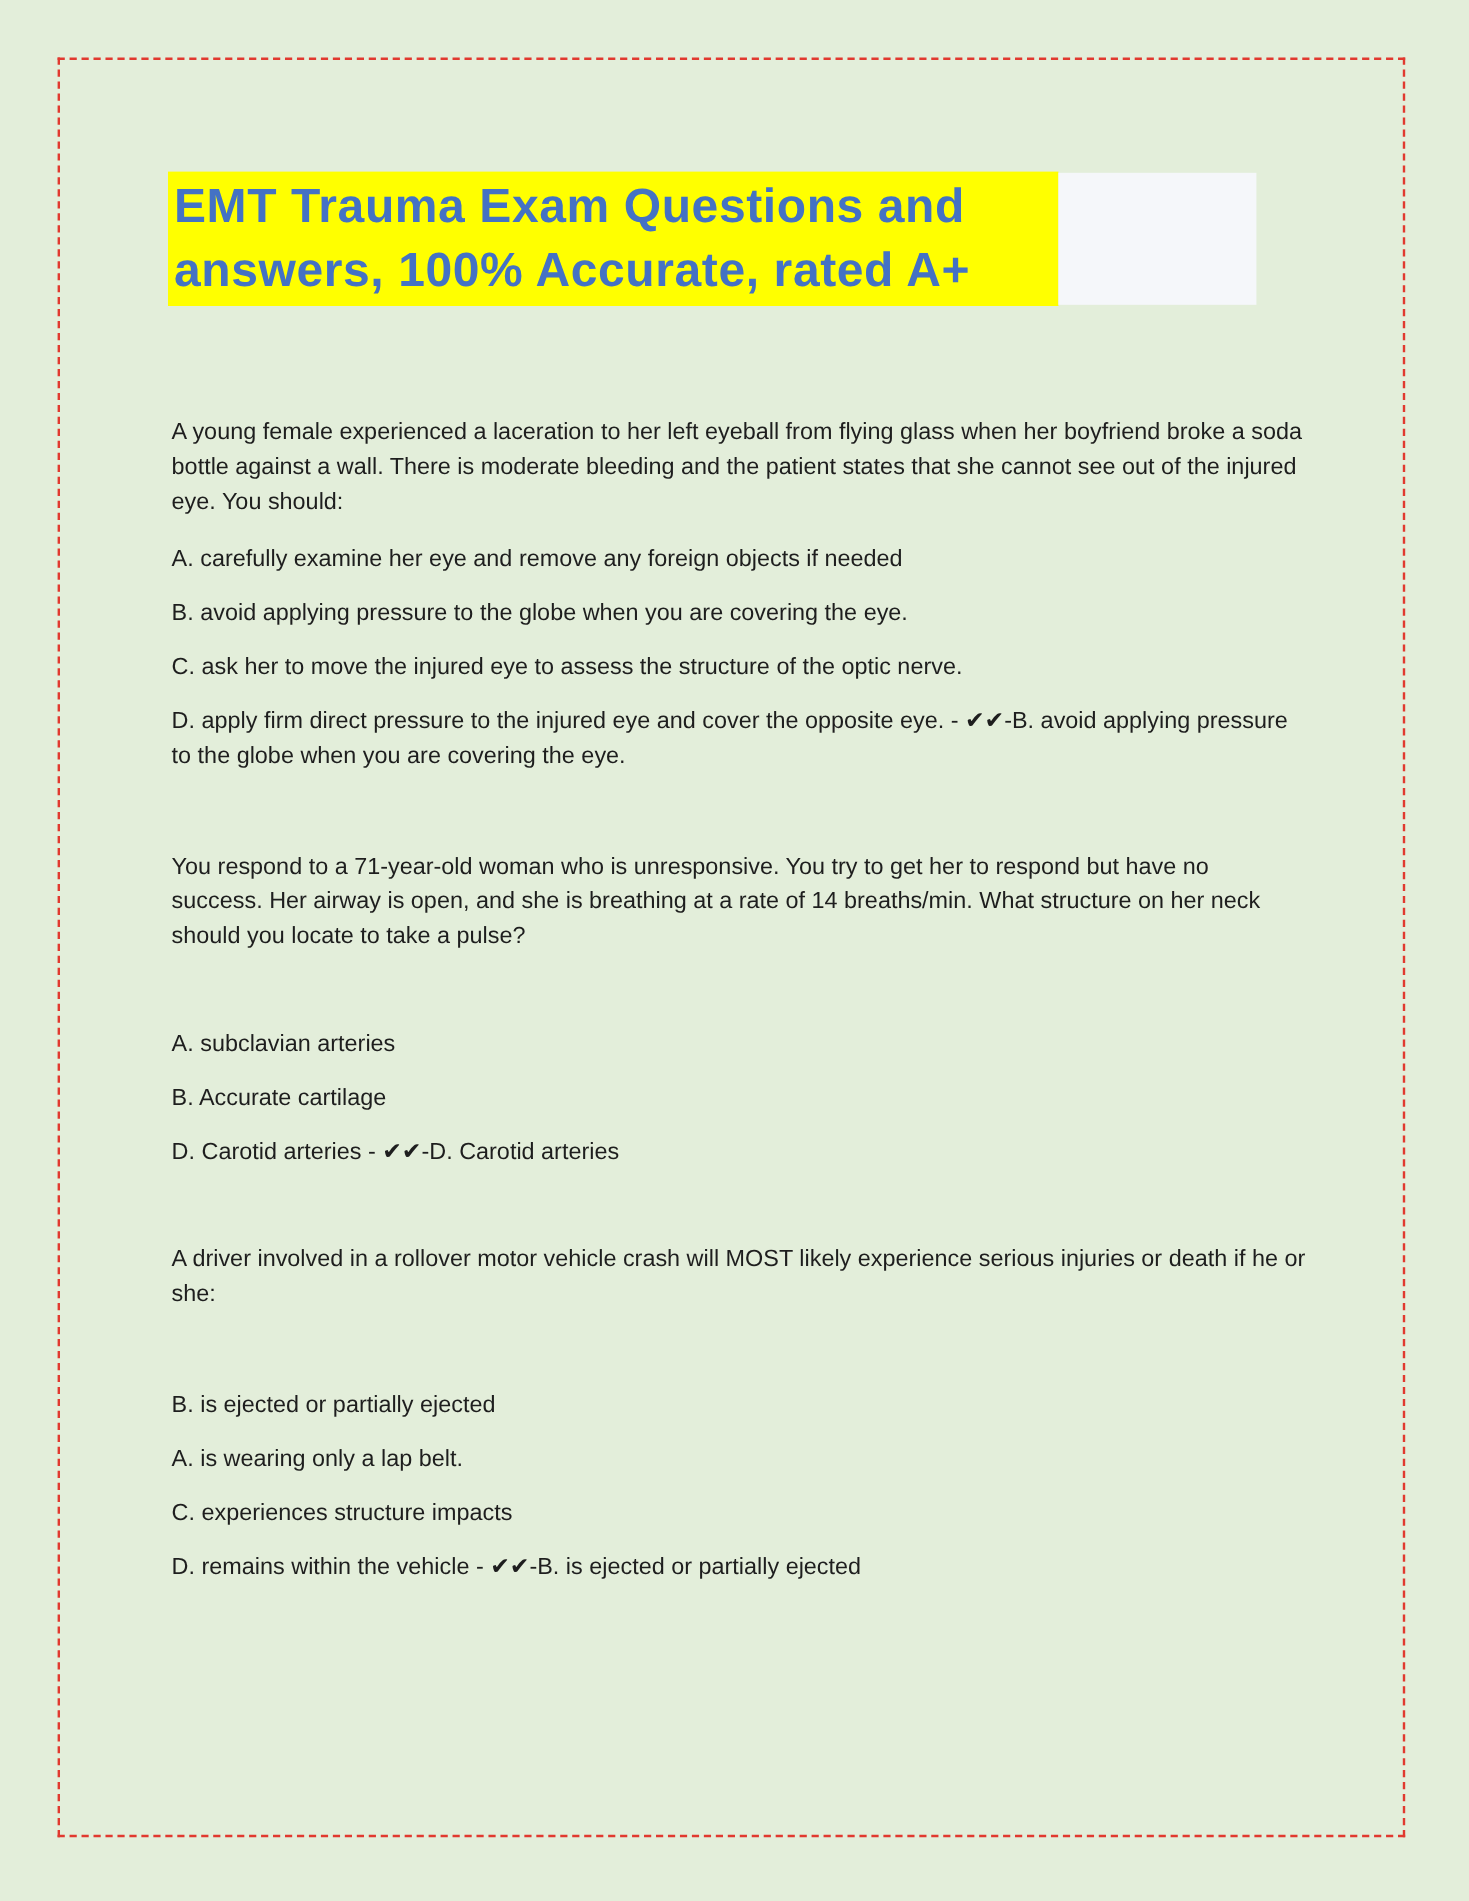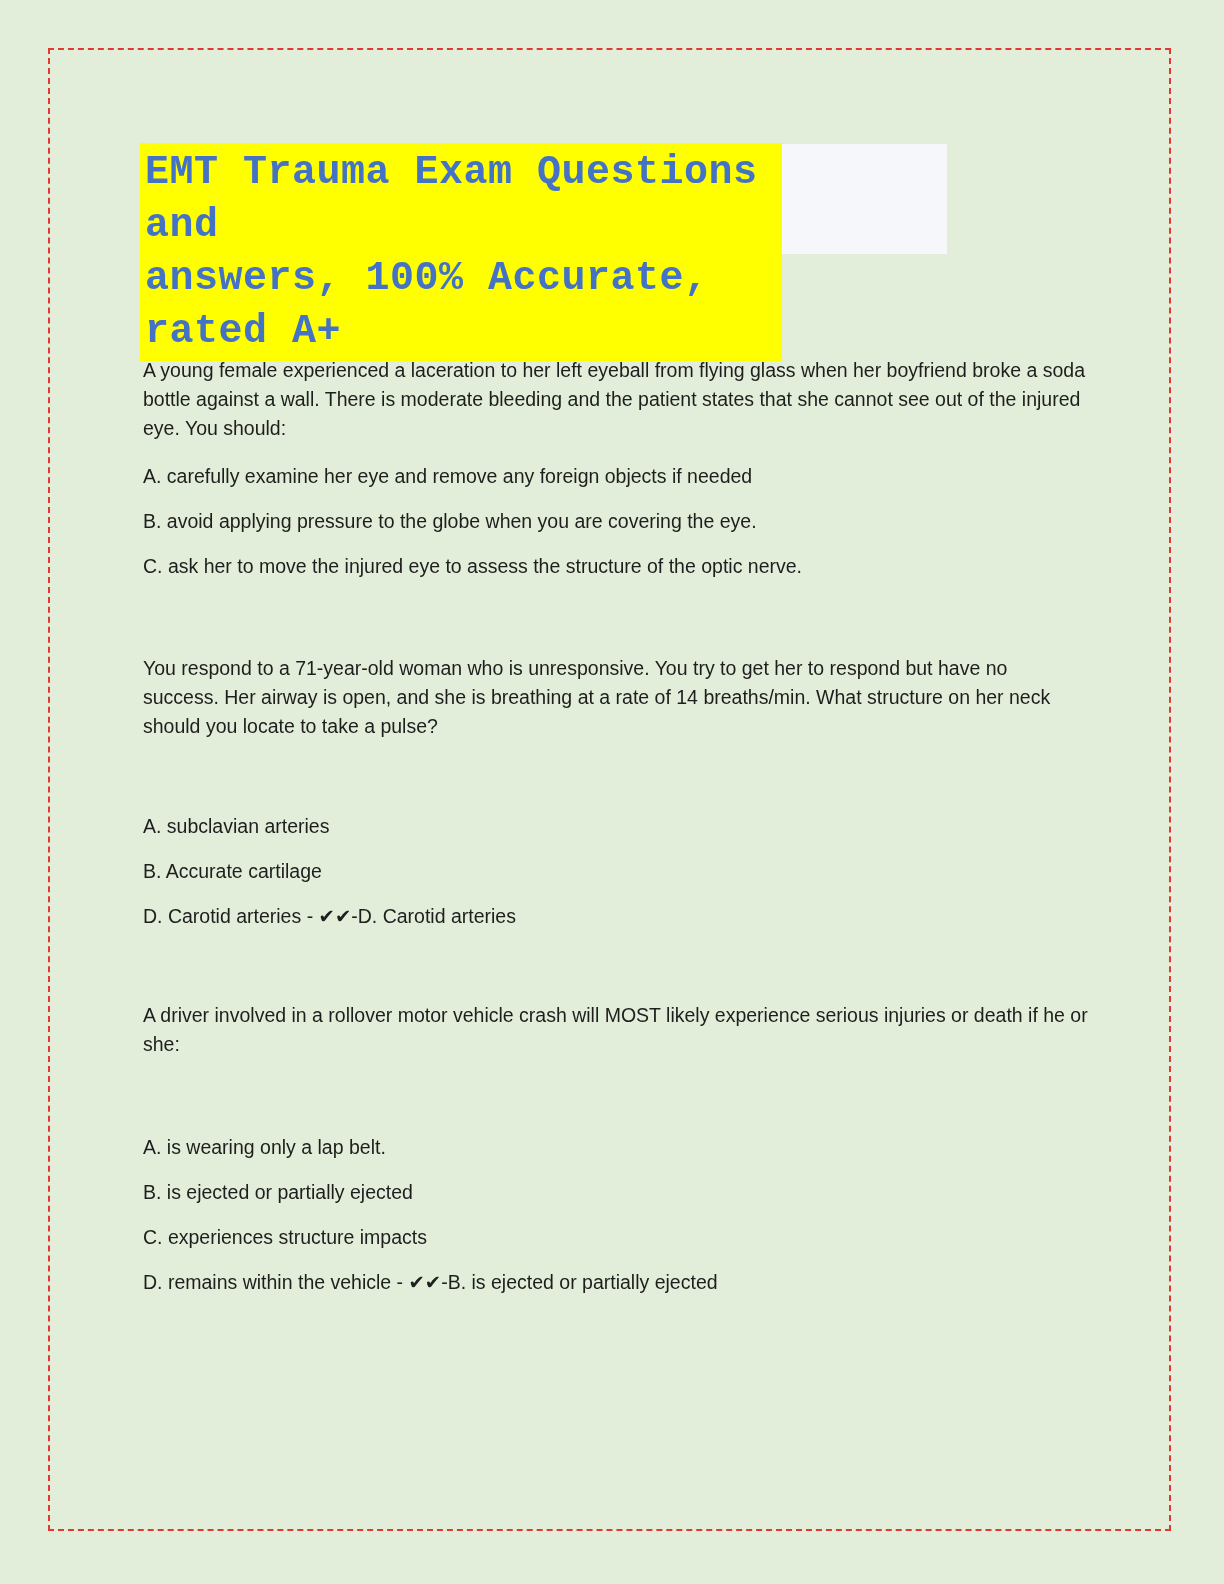--- a/index.html
+++ b/index.html
@@ -26,48 +26,47 @@
     pointer-events: none;
   }
   .title-wrap {
     position: absolute;
     left: 140px;
     top: 143px;
     display: flex;
     align-items: stretch;
   }
   .title-highlight {
-    width: 642px;
+    width: 742px;
     box-sizing: border-box;
     background: #ffff00;
     color: #4472c4;
     font-weight: bold;
     font-size: 40px;
     line-height: 53px;
     letter-spacing: 0.5px;
     padding: 3px 0 3px 5px;
-    font-family: Liberation Mono, monospace;
   }
   .title-cover-box {
     width: 165px;
     height: 110px;
     background: #f5f7fa;
     margin-top: 1px;
   }
   .content {
     position: absolute;
     left: 143px;
     top: 344px;
     width: 945px;
     color: #1e1e1e;
     font-size: 19.5px;
     line-height: 29px;
   }
   .content p {
-    margin: 12px 0 16px 0;
+    margin: 2px 0 16px 0;
   }
   .content p.question {
     margin-bottom: 19px;
   }
   .spacer-45 { height: 45px; }
   .spacer-43 { height: 43px; }
   .spacer-42 { height: 42px; }
   .spacer-40 { height: 40px; }
 </style>
 </head>
@@ -85,37 +84,38 @@
     <div class="title-cover-box"></div>
   </div>
 
   <div class="content">
 
     <div>
       <p class="question">A young female experienced a laceration to her left eyeball from flying glass when her boyfriend broke a soda bottle against a wall. There is moderate bleeding and the patient states that she cannot see out of the injured eye. You should:</p>
       <p class="option">A. carefully examine her eye and remove any foreign objects if needed</p>
       <p class="option">B. avoid applying pressure to the globe when you are covering the eye.</p>
       <p class="option">C. ask her to move the injured eye to assess the structure of the optic nerve.</p>
+      <p class="option">D. apply firm direct pressure to the injured eye and cover the opposite eye. - ✔✔-B. avoid applying pressure to the globe when you are covering the eye.</p>
     </div>
 
     <div class="spacer-45"></div>
 
     <div>
       <p class="question">You respond to a 71-year-old woman who is unresponsive. You try to get her to respond but have no success. Her airway is open, and she is breathing at a rate of 14 breaths/min. What structure on her neck should you locate to take a pulse?</p>
       <div class="spacer-40"></div>
       <p class="option">A. subclavian arteries</p>
       <p class="option">B. Accurate cartilage</p>
       <p class="option">D. Carotid arteries - ✔✔-D. Carotid arteries</p>
     </div>
 
     <div class="spacer-42"></div>
 
     <div>
       <p class="question">A driver involved in a rollover motor vehicle crash will MOST likely experience serious injuries or death if he or she:</p>
       <div class="spacer-43"></div>
+      <p class="option">B. is ejected or partially ejected</p>
       <p class="option">A. is wearing only a lap belt.</p>
-      <p class="option">B. is ejected or partially ejected</p>
       <p class="option">C. experiences structure impacts</p>
       <p class="option">D. remains within the vehicle - ✔✔-B. is ejected or partially ejected</p>
     </div>
 
   </div>
 </div>
 
 </body></html>

